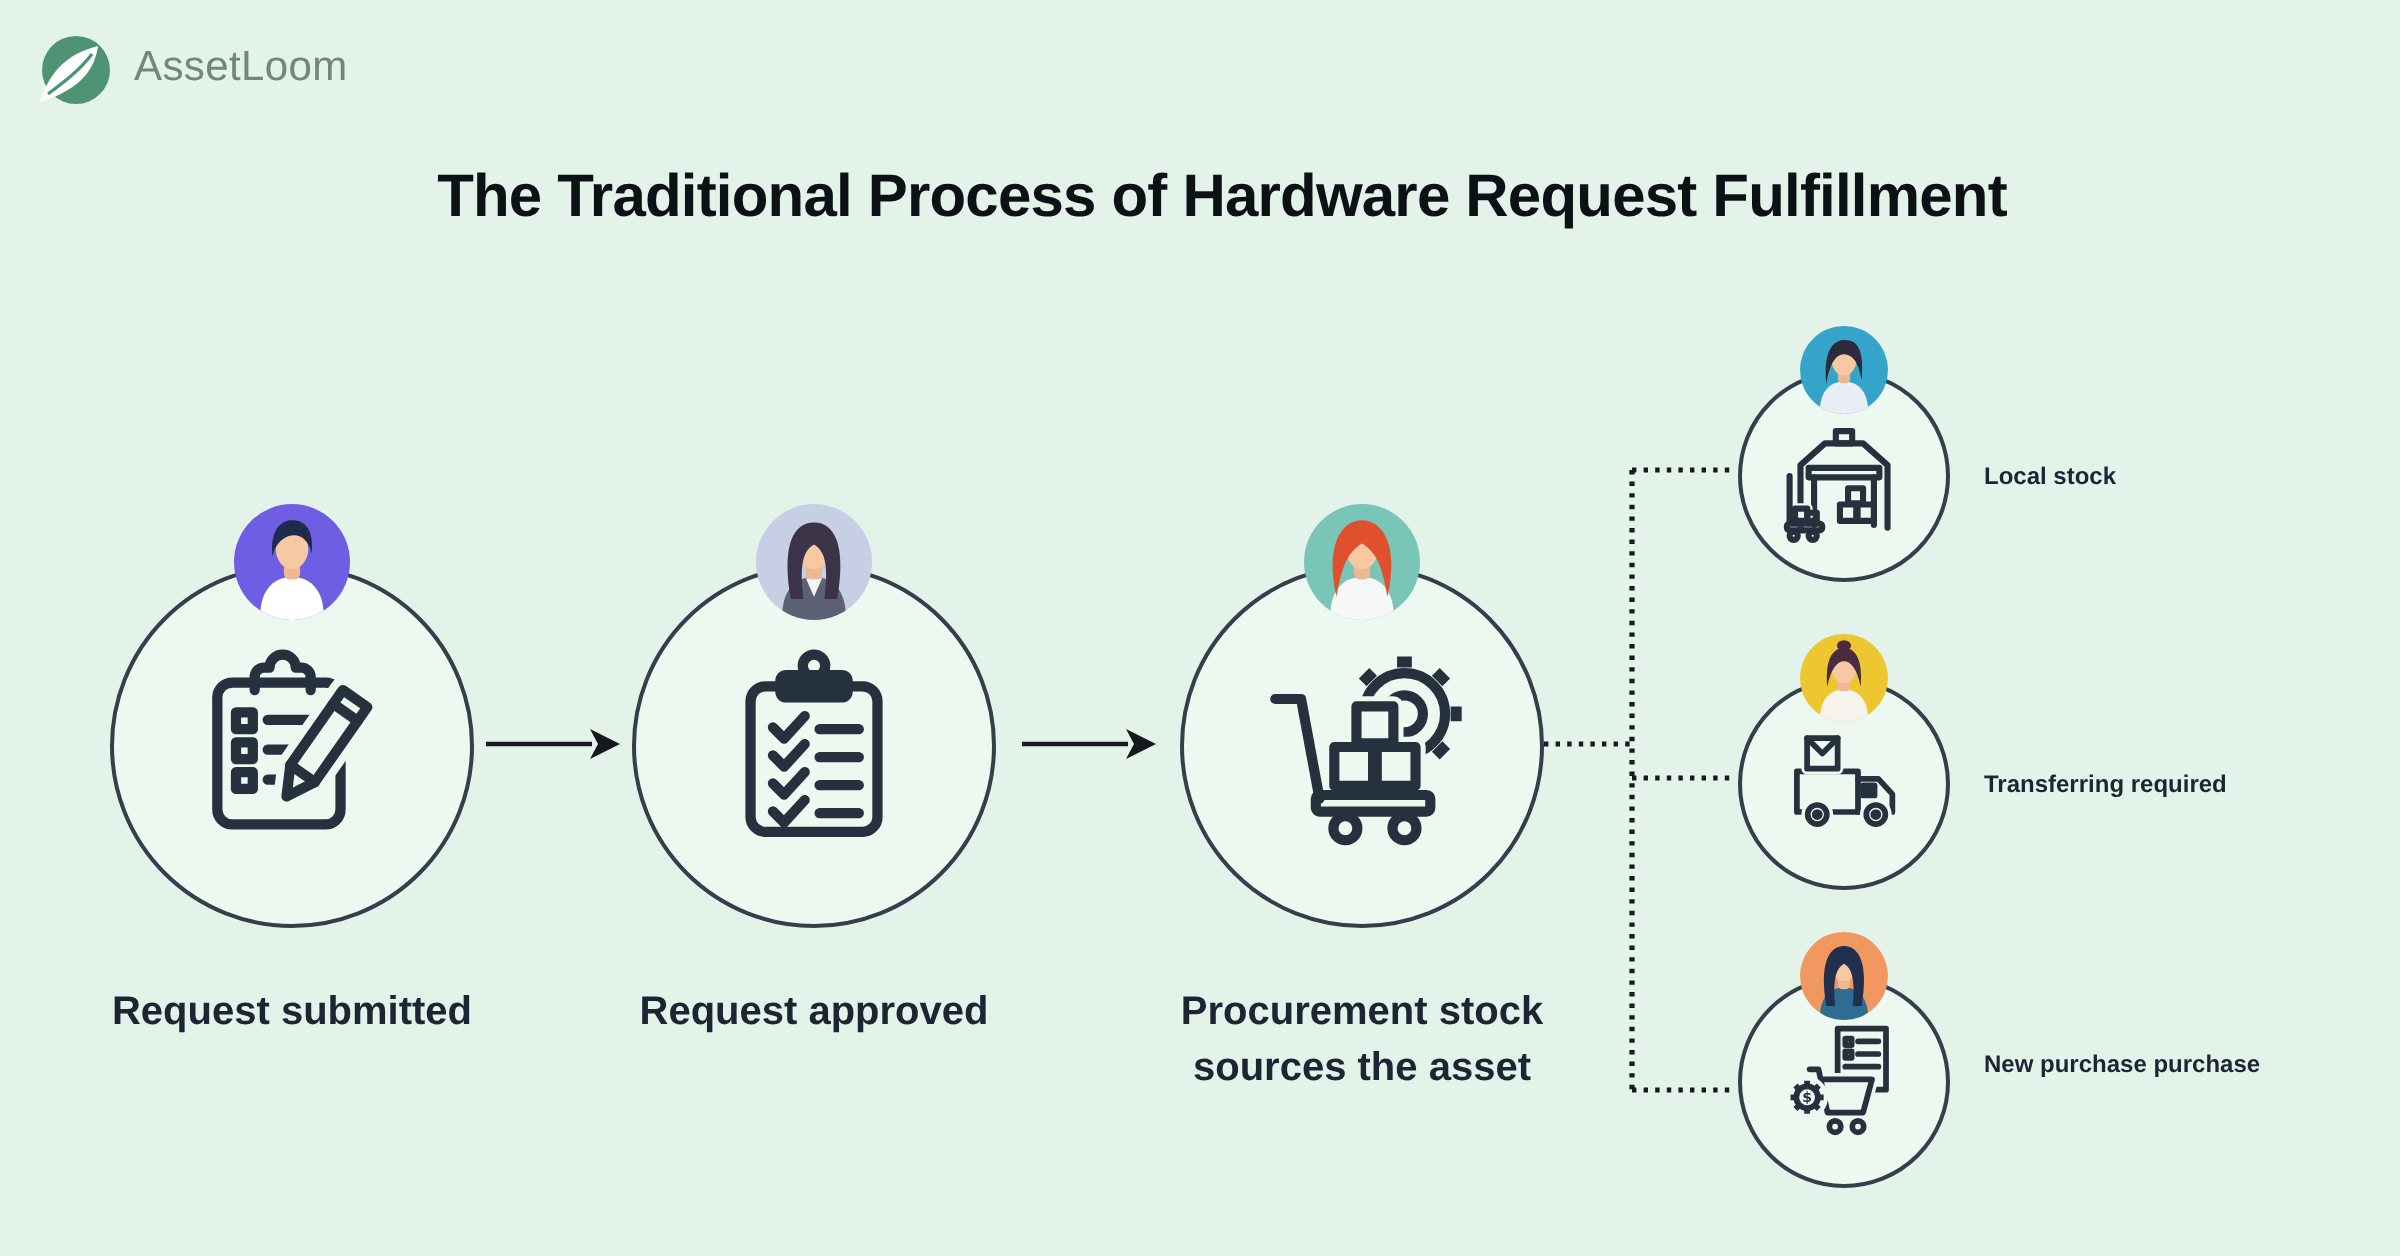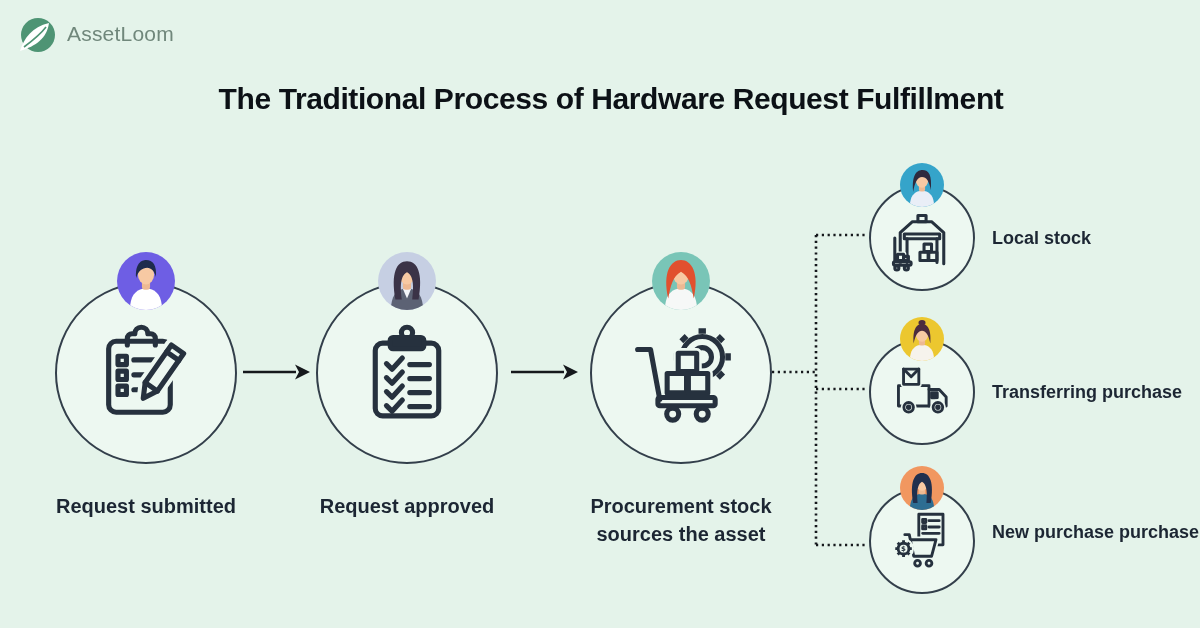--- a/index.html
+++ b/index.html
@@ -37,21 +37,21 @@
   }
   
   .outcome{position:absolute;left:869px;width:340px;height:150px;}
   .outcome-circle{
     position:absolute;left:0;top:22px;width:106px;height:106px;box-sizing:border-box;
     border:2px solid #333f4b;border-radius:50%;background:#edf8f1;
     display:flex;align-items:center;justify-content:center;
   }
   .outcome .avatar{left:31px;top:0;width:44px;height:44px;}
   .outcome-label{
-    position:absolute;left:123px;top:64px;font-size:18px;font-weight:600;
+    position:absolute;left:123px;top:64px;font-size:12px;font-weight:600;
     color:#1c2633;white-space:nowrap;line-height:22px;
   }
   .outcome.third .outcome-label{top:55px;}
   .icon{display:block;}
 </style>
 </head>
 <body>
 
 <div class="canvas">
 
@@ -236,21 +236,21 @@
           <rect x="70" y="51" width="9" height="8" fill="#26313e"></rect>
           <circle cx="34" cy="74" r="9" fill="#edf8f1" stroke="#edf8f1" stroke-width="7"></circle>
           <circle cx="80" cy="74" r="9" fill="#edf8f1" stroke="#edf8f1" stroke-width="7"></circle>
           <circle cx="34" cy="74" r="7.5"></circle>
           <circle cx="34" cy="74" r="2" fill="#26313e"></circle>
           <circle cx="80" cy="74" r="7.5"></circle>
           <circle cx="80" cy="74" r="2" fill="#26313e"></circle>
         </g>
       </svg>
     </div>
-    <div class="outcome-label">Transferring purchase</div>
+    <div class="outcome-label">Transferring required</div>
   </div>
 
   <div class="outcome third" style="top:466px;">
     <div class="avatar">
       <svg viewBox="0 0 100 100">
         <rect width="100" height="100" fill="#f19760"></rect>
         <path d="M50 63 C35 63 25 73 23 90 L22 101 H78 L77 90 C75 73 65 63 50 63 Z" fill="#2d6d92"></path>
         <rect x="43" y="49" width="14" height="16" rx="5" fill="#edb993"></rect>
         <ellipse cx="50" cy="39" rx="14" ry="17" fill="#f7c9a3"></ellipse>
         <path d="M30 84 C22 38 32 16 50 16 C68 16 78 38 70 84 L60 84 C63 54 59 41 50 36 C41 41 37 54 40 84 Z" fill="#20304e"></path>

